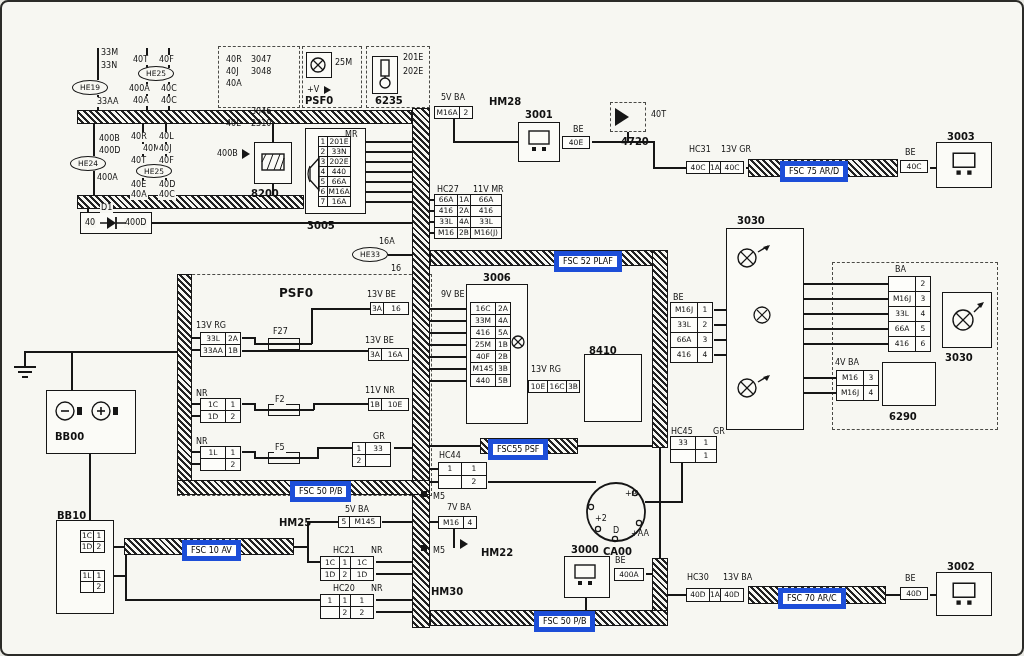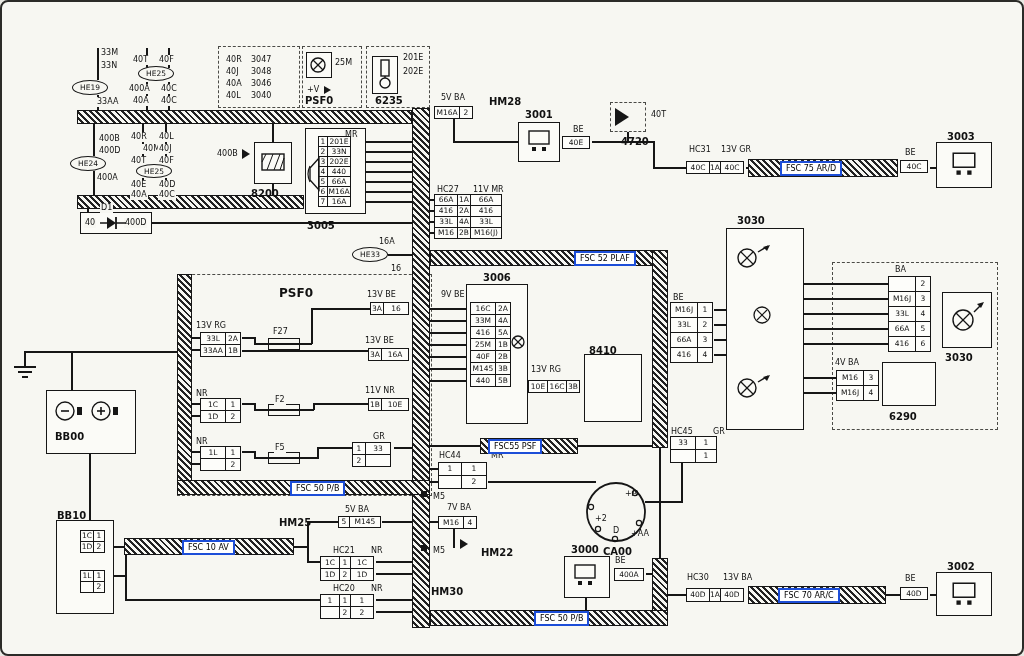--- a/index.html
+++ b/index.html
@@ -4,21 +4,21 @@
 <style>
 *{margin:0;padding:0;box-sizing:border-box}
 html,body{width:1024px;height:656px;background:#e9e9e3;font-family:"DejaVu Sans",sans-serif}
 #canvas{position:absolute;left:0;top:0;width:1024px;height:656px;background:#f7f7f2;border:2px solid #2b2b28;border-radius:8px;overflow:hidden}
 .w{position:absolute;background:#161616;z-index:2}
 .band{position:absolute;border:1px solid #161616;background:repeating-linear-gradient(45deg,#f7f7f2 0 2.5px,#222 2.5px 4.5px);z-index:1}
 .box{position:absolute;border:1.6px solid #161616;background:#fbfbf7;z-index:3}
 .dbox{position:absolute;border:1.4px dashed #4a4a46;background:transparent;z-index:1}
 .lbl{position:absolute;font-size:8px;line-height:10px;color:#111;white-space:nowrap;background:#f7f7f2;z-index:5;padding:0 1px}
 .lbl.b{font-size:10px;line-height:11px;font-weight:700;background:transparent}
-.bandlbl{position:absolute;background:#fff;border:2px solid #1d4ed8;font-size:8px;line-height:11px;padding:0 4px;white-space:nowrap;z-index:6}
+.bandlbl{position:absolute;background:#fff;border:5px solid #1d4ed8;font-size:8px;line-height:11px;padding:0 4px;white-space:nowrap;z-index:6}
 .ctable{position:absolute;z-index:5}
 .trow{display:flex}
 .trow+.trow{margin-top:-1px}
 .tcell{flex:none;height:var(--rh);border:1px solid #161616;background:#fdfdfa;font-size:7.5px;line-height:calc(var(--rh) - 2px);text-align:center;color:#111;overflow:hidden}
 .tcell+.tcell{margin-left:-1px}
 .ctable.plain .tcell{border:none;background:transparent;text-align:left;font-size:8px}
 .oval{position:absolute;border:1.3px solid #161616;border-radius:50%;background:#f7f7f2;font-size:7.5px;color:#111;display:flex;align-items:center;justify-content:center;z-index:5}
 .fuse{position:absolute;border:1.4px solid #161616;background:transparent;z-index:4}
 .tri{position:absolute;width:0;height:0;z-index:5}
 .ic{position:absolute;z-index:5}
@@ -44,25 +44,25 @@
       <div class="trow">
         <div class="tcell" style="width: 26px;">40R</div>
         <div class="tcell" style="width: 34px;">3047</div>
       </div>
       <div class="trow">
         <div class="tcell" style="width: 26px;">40J</div>
         <div class="tcell" style="width: 34px;">3048</div>
       </div>
       <div class="trow">
         <div class="tcell" style="width: 26px;">40A</div>
-        <div class="tcell" style="width: 34px;">3046</div>
+        <div class="tcell" style="width: 34px; margin-top: 28px;">3046</div>
       </div>
       <div class="trow">
         <div class="tcell" style="width: 26px;">40L</div>
-        <div class="tcell" style="width: 34px;">3040</div>
+        <div class="tcell" style="width: 34px;">2310</div>
       </div>
     </div>
   <span class="lbl" style="left:332px;top:56px">25M</span>
   <span class="lbl" style="left:304px;top:83px">+V</span>
   <div class="tri" style="left:322px;top:84px;border-left:7px solid #161616;border-top:4px solid transparent;border-bottom:4px solid transparent"></div>
   <span class="lbl b" style="left:302px;top:93px">PSF0</span>
   <span class="lbl" style="left:400px;top:51px">201E</span>
   <span class="lbl" style="left:400px;top:65px">202E</span>
   <span class="lbl b" style="left:372px;top:93px">6235</span>
 
@@ -176,21 +176,21 @@
       </div>
       <div class="trow">
         <div class="tcell" style="width: 24px;">M16</div>
         <div class="tcell" style="width: 14px;">2B</div>
         <div class="tcell" style="width: 32px;">M16(J)</div>
       </div>
     </div>
   <span class="lbl" style="left:376px;top:235px">16A</span>
   <div class="oval" style="left:350px;top:245px;width:36px;height:15px">HE33</div>
   <span class="lbl" style="left:388px;top:262px">16</span>
-  <span class="bandlbl" style="left:572px;top:249px">FSC 52 PLAF</span>
+  <span class="bandlbl" style="left:552px;top:249px">FSC 52 PLAF</span>
 
   <span class="lbl b" style="left:276px;top:286px;font-size:12px">PSF0</span>
   <span class="lbl" style="left:193px;top:319px">13V RG</span>
   <div class="ctable" style="left: 198px; top: 330px; --rh: 13px;">
       <div class="trow">
         <div class="tcell" style="width: 26px;">33L</div>
         <div class="tcell" style="width: 16px;">2A</div>
       </div>
       <div class="trow">
         <div class="tcell" style="width: 26px;">33AA</div>

